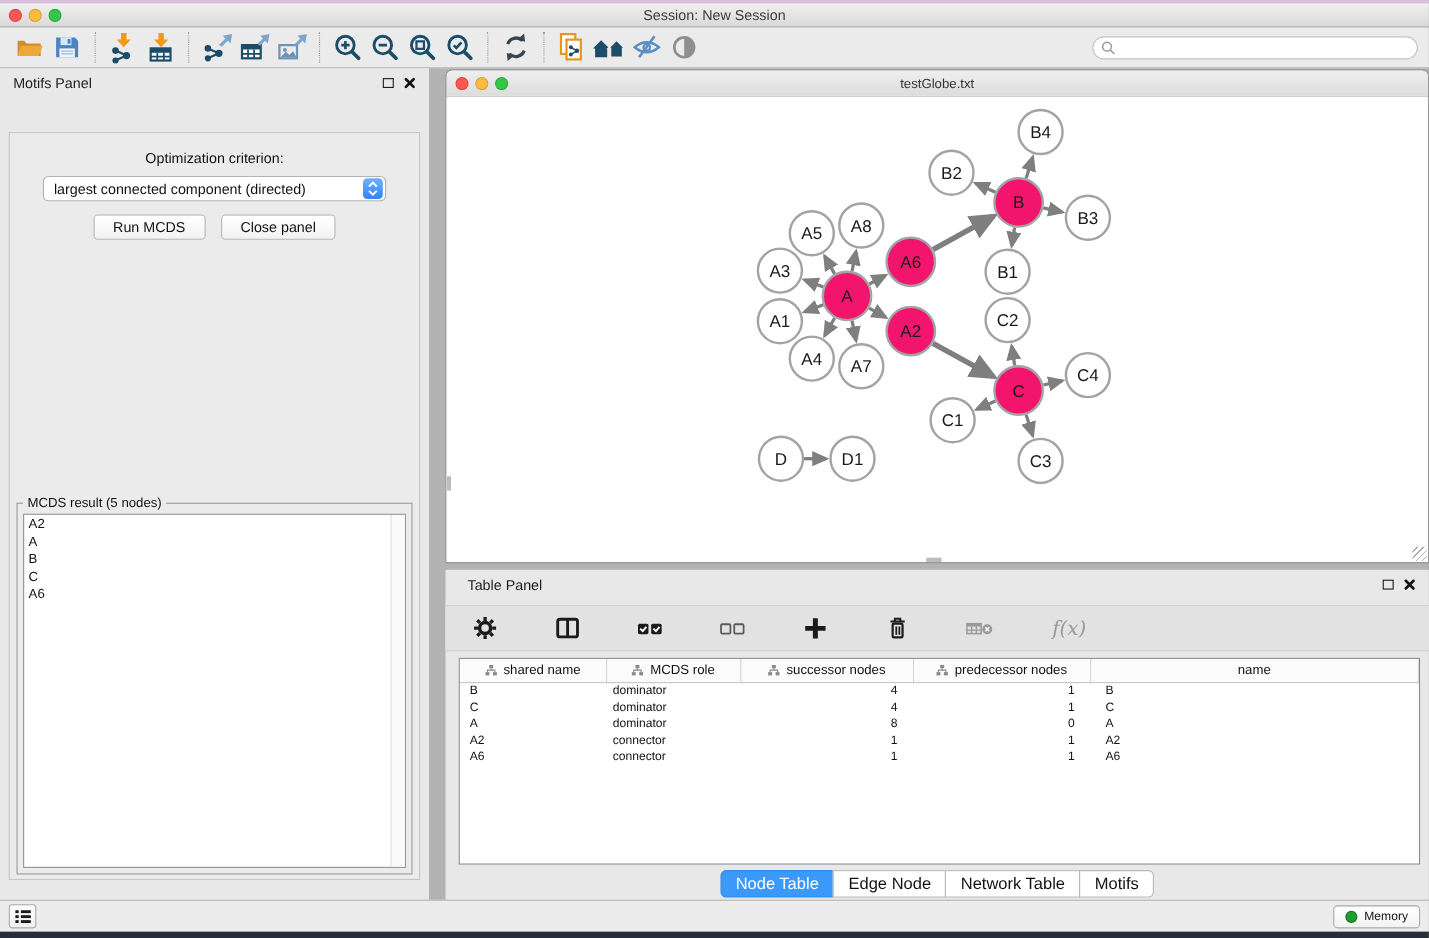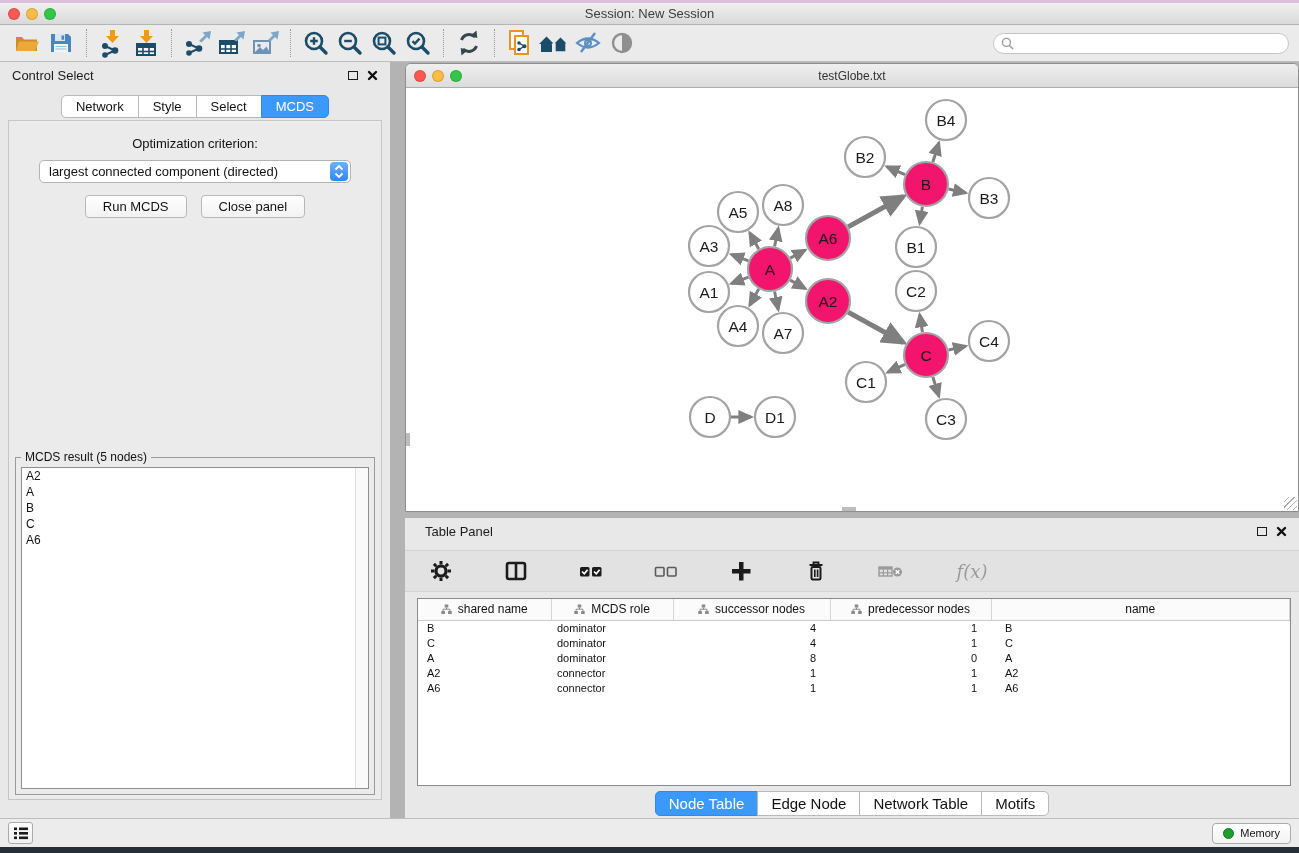--- a/index.html
+++ b/index.html
@@ -257,35 +257,27 @@
       <svg width="13" height="13" viewBox="0 0 13 13">
         <circle cx="5.4" cy="5.4" r="4" fill="none" stroke="#9a9a9a" stroke-width="1.4"></circle>
         <line x1="8.4" y1="8.4" x2="12" y2="12" stroke="#9a9a9a" stroke-width="1.4"></line>
       </svg>
       <input placeholder="" style="">
     </div>
   </div>
 
   <div id="control-panel">
     <div class="panel-header">
-      <span>Control Select</span>
+      <span>Motifs Panel</span>
       <span class="panel-ctrls">
         <span class="float-box"></span>
         <svg width="11" height="11" viewBox="0 0 11 11">
           <path d="M2 2 L9 9 M9 2 L2 9" stroke="#111" stroke-width="2.4" stroke-linecap="round"></path>
         </svg>
       </span>
-    </div>
-    <div id="cp-tabs-row">
-      <span class="seg" id="cp-tabs">
-          <span class="tab">Network</span>
-          <span class="tab">Style</span>
-          <span class="tab">Select</span>
-          <span class="tab active">MCDS</span>
-        </span>
     </div>
     <div id="cp-content">
       <div class="opt-label">Optimization criterion:</div>
       <div class="dropdown">
         <span class="dd-text">largest connected component (directed)</span>
         <span class="dd-stepper">
           <svg width="10" height="7" viewBox="0 0 10 7">
               <path d="M1.5 5.5 L5 2 L8.5 5.5" fill="none" stroke="#fff" stroke-width="1.8"></path>
             </svg>
           <svg width="10" height="7" viewBox="0 0 10 7">

